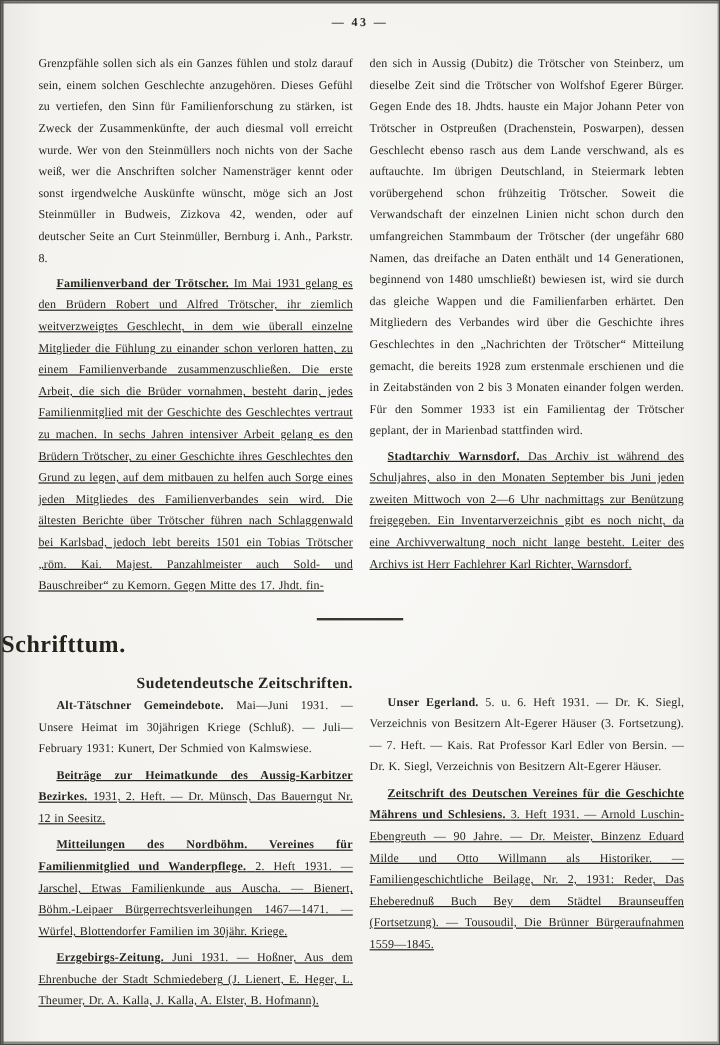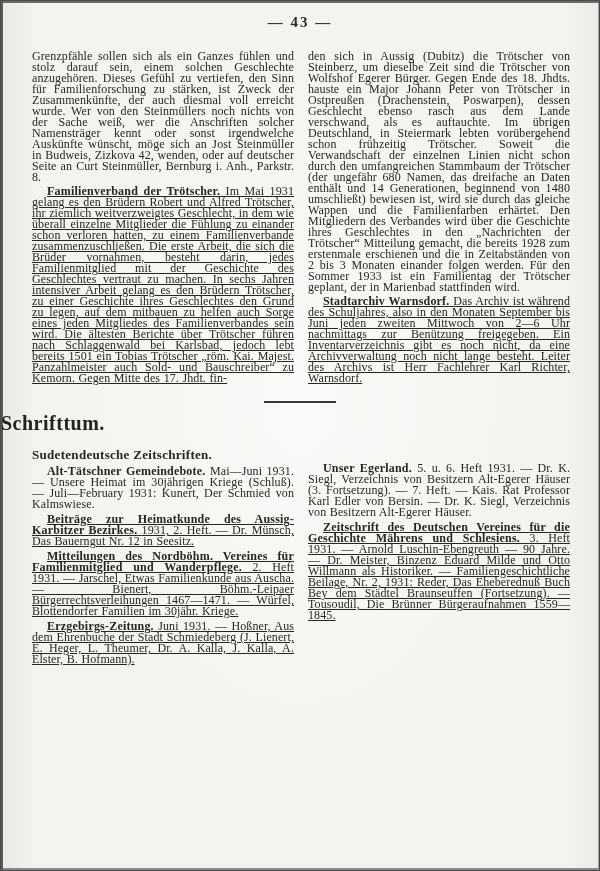--- a/index.html
+++ b/index.html
@@ -18,41 +18,41 @@
       #f2f1ed;
     box-sizing: border-box;
     border: 1px solid #4a4a48;
     box-shadow: inset 2px 0 0 #5a5a57, inset 0 2px 0 #6a6a67, inset -1px 0 0 #9a9995, inset 0 -2px 0 #8a8985;
     overflow: hidden;
     font-family: "Liberation Serif", "DejaVu Serif", serif;
     color: #29261f;
   }
   .page-number {
     text-align: center;
-    font-size: 15px;
+    font-size: 10px;
     font-weight: bold;
     letter-spacing: 2px;
     padding-top: 13px;
     color: #2e2b24;
   }
   .columns {
     display: flex;
     gap: 14px;
     padding: 0 29px 0 31px;
     box-sizing: border-box;
   }
   .upper-columns { margin-top: 20px; }
   .col {
     flex: 1 1 0;
     min-width: 0;
   }
   p {
     margin: 0;
-    font-size: 12px;
-    line-height: 11px;
+    font-size: 10px;
+    line-height: 18px;
     text-align: justify;
     text-justify: inter-word;
     hyphens: none;
     word-spacing: 0.4px;
     letter-spacing: 0.1px;
   }
   p.indent { text-indent: 15px; }
   p + p { margin-top: 3px; text-decoration: underline; }
   .lead {
     font-weight: bold;
@@ -68,21 +68,21 @@
   .schrifttum-title {
     text-align: left;
     font-size: 20px;
     font-weight: bold;
     letter-spacing: 0.5px;
     margin-top: 9px;
     color: #262319;
   }
   .lower-columns { margin-top: 12px; }
   .zeitschriften-heading {
-    text-align: left;
+    text-align: right;
     font-size: 13px;
     font-weight: bold;
     letter-spacing: 0.3px;
     margin: 0 0 0 0;
     line-height: 15px;
   }
   .entry { margin-top: 4px; }
 </style>
 </head>
 <body>

